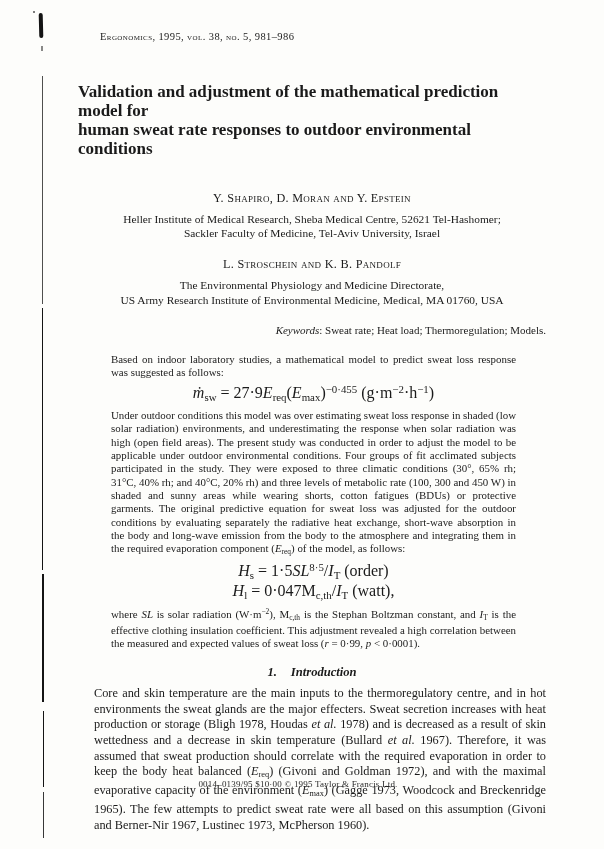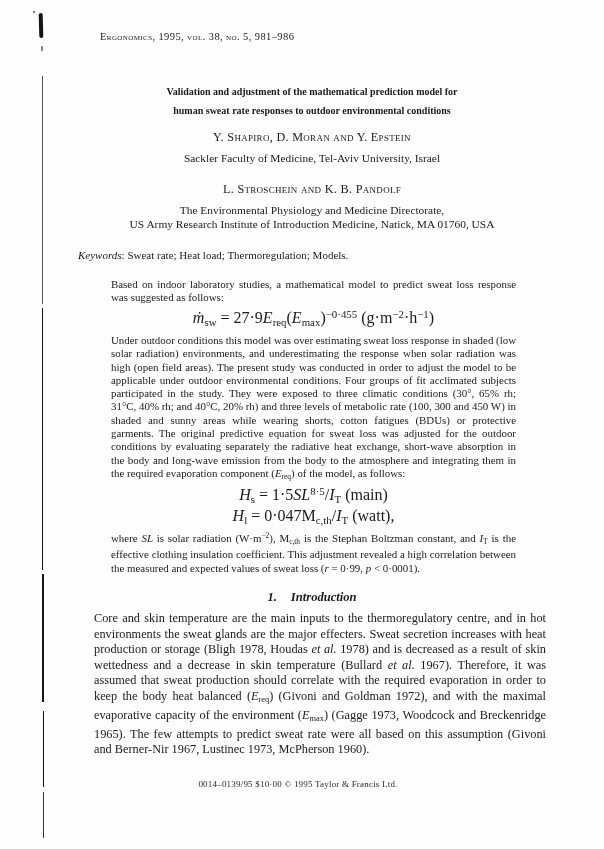--- a/index.html
+++ b/index.html
@@ -32,44 +32,44 @@
   
   .journal-line {
     padding-top: 31px;
     margin-left: 22px;
     font-size: 10.5px;
     font-variant-caps: small-caps;
     letter-spacing: 0.4px;
   }
   .article-title {
     margin: 40px 0 0 0;
-    font-size: 10px;
+    font-size: 17px;
     font-weight: bold;
-    text-align: center;
+    text-align: left;
     line-height: 19px;
   }
   .article-title .tline { display: block; }
   .authors {
-    margin-top: 10px;
+    margin-top: 33px;
     text-align: center;
     font-size: 12.2px;
     font-variant-caps: small-caps;
     letter-spacing: 0.3px;
   }
   .affiliation {
     margin-top: 6px;
     text-align: center;
     font-size: 11.4px;
     line-height: 14.2px;
   }
   .affiliation .aline { display: block; }
   .authors.second { margin-top: 17px; }
   .keywords {
     margin-top: 17px;
-    text-align: left;
+    text-align: right;
     font-size: 11px;
   }
   .abstract {
     margin: 17px 30px 0 33px; 
     font-size: 10.9px;
     line-height: 13.3px;
     text-align: justify;
   }
   .abstract p { margin: 0; }
   .equation {
@@ -125,41 +125,42 @@
     <div class="journal-line">Ergonomics, 1995, vol. 38, no. 5, 981–986</div>
 
     <h1 class="article-title">
       <span class="tline">Validation and adjustment of the mathematical prediction model for</span>
       <span class="tline">human sweat rate responses to outdoor environmental conditions</span>
     </h1>
 
     <div class="authors">Y. Shapiro, D. Moran and Y. Epstein</div>
 
     <div class="affiliation">
+      <span class="aline">Heller Institute of Medical Research, Sheba Medical Centre, 52621 Tel-Hashomer;</span>
       <span class="aline">Sackler Faculty of Medicine, Tel-Aviv University, Israel</span>
     </div>
 
     <div class="authors second">L. Stroschein and K. B. Pandolf</div>
 
     <div class="affiliation">
       <span class="aline">The Environmental Physiology and Medicine Directorate,</span>
-      <span class="aline">US Army Research Institute of Introduction Medicine, Natick, MA 01760, USA</span>
+      <span class="aline">US Army Research Institute of Environmental Medicine, Medical, MA 01760, USA</span>
     </div>
 
     <div class="keywords"><span class="i">Keywords</span><span>: Sweat rate; Heat load; Thermoregulation; Models.</span></div>
 
     <div class="abstract">
       <p>Based on indoor laboratory studies, a mathematical model to predict sweat loss response was suggested as follows:</p>
 
       <div class="equation"><span class="i">ṁ</span><span class="sub">sw</span><span> = 27·9</span><span class="i">E</span><span class="sub">req</span><span>(</span><span class="i">E</span><span class="sub">max</span><span>)</span><span class="sup">−0·455</span><span>   (g·m</span><span class="sup">−2</span><span>·h</span><span class="sup">−1</span><span>)</span></div>
 
       <p><span>Under outdoor conditions this model was over estimating sweat loss response in shaded (low solar radiation) environments, and underestimating the response when solar radiation was high (open field areas). The present study was conducted in order to adjust the model to be applicable under outdoor environmental conditions. Four groups of fit acclimated subjects participated in the study. They were exposed to three climatic conditions (30°, 65% rh; 31°C, 40% rh; and 40°C, 20% rh) and three levels of metabolic rate (100, 300 and 450 W) in shaded and sunny areas while wearing shorts, cotton fatigues (BDUs) or protective garments. The original predictive equation for sweat loss was adjusted for the outdoor conditions by evaluating separately the radiative heat exchange, short-wave absorption in the body and long-wave emission from the body to the atmosphere and integrating them in the required evaporation component (</span><span class="i">E</span><span class="sub">req</span><span>) of the model, as follows:</span></p>
 
       <div class="eq-group">
-        <div class="equation"><span class="i">H</span><span class="sub">s</span><span> = 1·5</span><span class="i">SL</span><span class="sup">8·5</span><span>/</span><span class="i">I</span><span class="sub">T</span><span>   (main)</span></div>
+        <div class="equation"><span class="i">H</span><span class="sub">s</span><span> = 1·5</span><span class="i">SL</span><span class="sup">8·5</span><span>/</span><span class="i">I</span><span class="sub">T</span><span>   (order)</span></div>
         <div class="equation"><span class="i">H</span><span class="sub">l</span><span> = 0·047</span><span>M</span><span class="sub">c,th</span><span>/</span><span class="i">I</span><span class="sub">T</span><span>   (watt),</span></div>
       </div>
 
       <p><span>where </span><span class="i">SL</span><span> is solar radiation (W·m</span><span class="sup">−2</span><span>), M</span><span class="sub">c,th</span><span> is the Stephan Boltzman constant, and </span><span class="i">I</span><span class="sub">T</span><span> is the effective clothing insulation coefficient. This adjustment revealed a high correlation between the measured and expected values of sweat loss (</span><span class="i">r</span><span> = 0·99, </span><span class="i">p</span><span> &lt; 0·0001).</span></p>
     </div>
 
     <div class="section-heading">
       <span class="num">1.</span><span>Introduction</span>
     </div>
 

